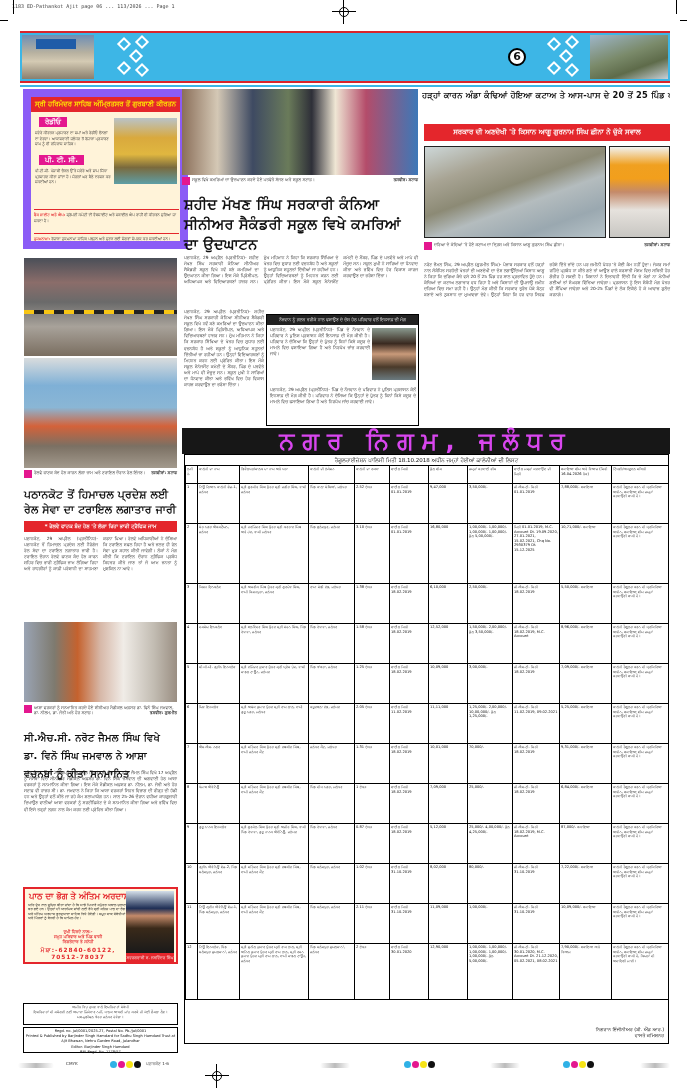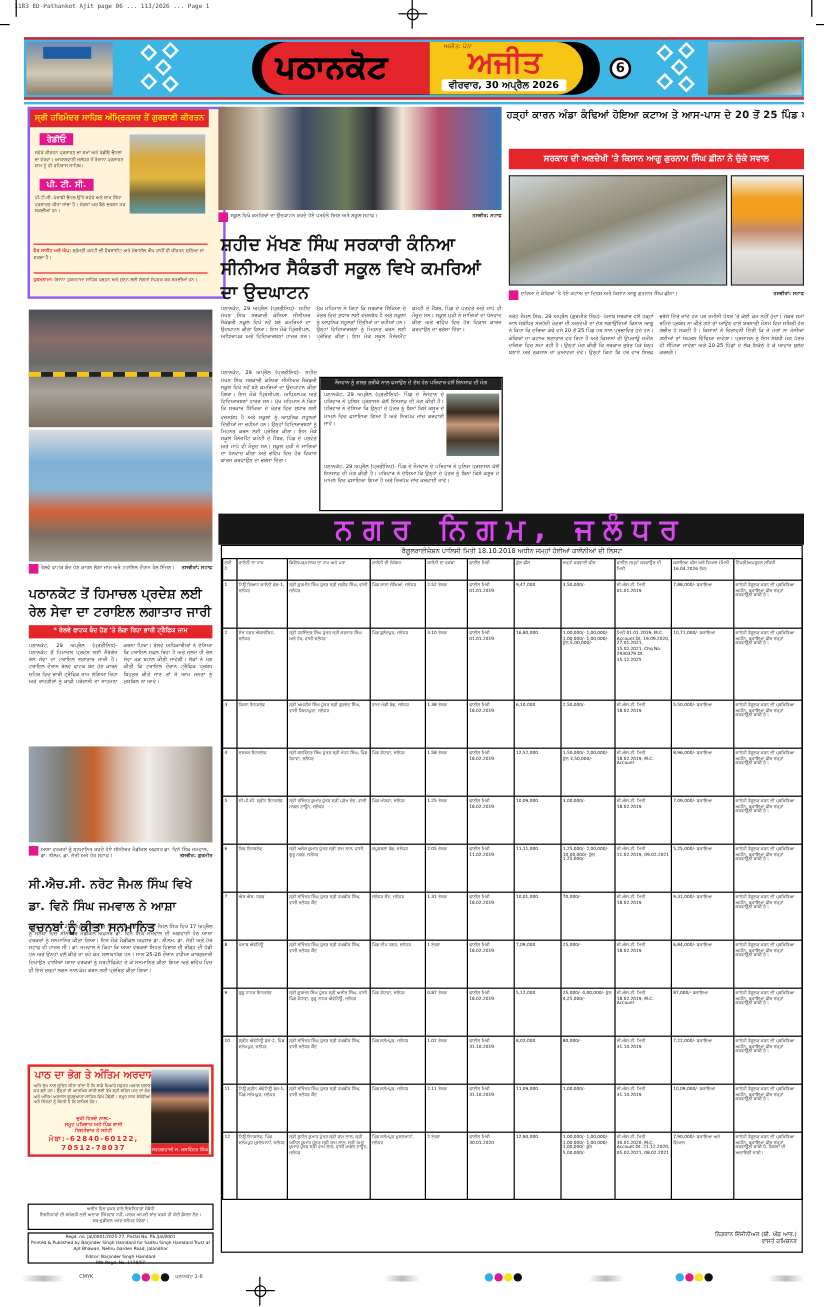--- a/index.html
+++ b/index.html
@@ -32,21 +32,21 @@
   
   .photo { position: absolute; overflow: hidden; }
   .caption { position: absolute; font-size: 4.2px; line-height: 5.2px; color: #222; }
   .caption .pink { display: inline-block; width: 8px; height: 8px; background: #e4178f; vertical-align: top; margin-right: 2px; float: left; }
   .caption .credit { float: right; font-weight: bold; }
   .body-text { position: absolute; font-size: 4.3px; line-height: 6.1px; color: #222; text-align: justify; column-gap: 5px; }
   .headline { position: absolute; font-weight: bold; color: #111; letter-spacing: 0.2px; }
   .redbar { position: absolute; background: #e4262c; color: #fff; font-weight: bold; text-align: center; }
 
   
-  .gurbani { position: absolute; left: 23px; top: 89px; width: 165px; height: 160px; background: #fff3d9; border: 2px solid #8b5cf6; }
+  .gurbani { position: absolute; left: 23px; top: 89px; width: 165px; height: 160px; background: #fff3d9; border: 8px solid #8b5cf6; }
   .gurbani .title { position: absolute; left: 0; top: 0; width: 149px; height: 15px; background: #e4262c; color: #ffea00; font-size: 6.8px; font-weight: bold; text-align: center; line-height: 15px; }
   .gurbani .tag { position: absolute; left: 8px; height: 10px; background: #e4178f; color: #fff; font-size: 7px; font-weight: bold; text-align: center; line-height: 10px; padding: 0 6px; }
   .gurbani .gt-photo { position: absolute; left: 83px; top: 21px; width: 63px; height: 66px; background: linear-gradient(180deg,#b9c3c9 0%,#d9a93d 30%,#e0b740 55%,#7a6a3d 75%,#5e9ea6 100%); }
   .gurbani .small { position: absolute; font-size: 3.8px; line-height: 5.5px; color: #222; }
   .gurbani .note { position: absolute; left: 3px; font-size: 3.8px; line-height: 5.5px; color: #222; border-top: 1px solid #e4262c; padding-top: 2px; width: 145px; }
   .gurbani .note b { color: #e4262c; }
 
   
   .nn-banner { position: absolute; left: 182px; top: 428px; width: 488px; height: 26px; background: #171717; color: #d946ef; font-size: 24px; font-weight: bold; text-align: center; line-height: 26px; letter-spacing: 8px; }
   .nn-box { position: absolute; left: 184px; top: 454px; width: 485px; height: 590px; border: 1px solid #000; }
@@ -87,28 +87,20 @@
 <div class="masthead">
   <div class="photo-left">
       <div class="sign"></div>
     </div>
   <div class="pattern" style="left:95px;">
     <i style="left:4px; top:4px;"></i>
       <i style="left:16px; top:16px;"></i>
       <i style="left:4px; top:28px;"></i>
       <i style="left:22px; top:2px;"></i>
       <i style="left:22px; top:30px;"></i>
-  </div>
-  <div class="logo-pill">
-    <div class="logo-red"></div>
-    <div class="logo-yellow"></div>
-    <div class="logo-city">ਪਠਾਨਕੋਟ</div>
-    <div class="logo-tag">ਅਜੀਤ: ਪੰਨਾ</div>
-    <div class="logo-ajit">ਅਜੀਤ</div>
-    <div class="logo-date">ਵੀਰਵਾਰ, 30 ਅਪ੍ਰੈਲ 2026</div>
   </div>
   <div class="page-num">6</div>
   <div class="pattern" style="left:525px;">
     <i style="left:4px; top:4px;"></i>
       <i style="left:16px; top:16px;"></i>
       <i style="left:4px; top:28px;"></i>
       <i style="left:22px; top:2px;"></i>
       <i style="left:22px; top:30px;"></i>
   </div>
   <div class="photo-right"></div>

